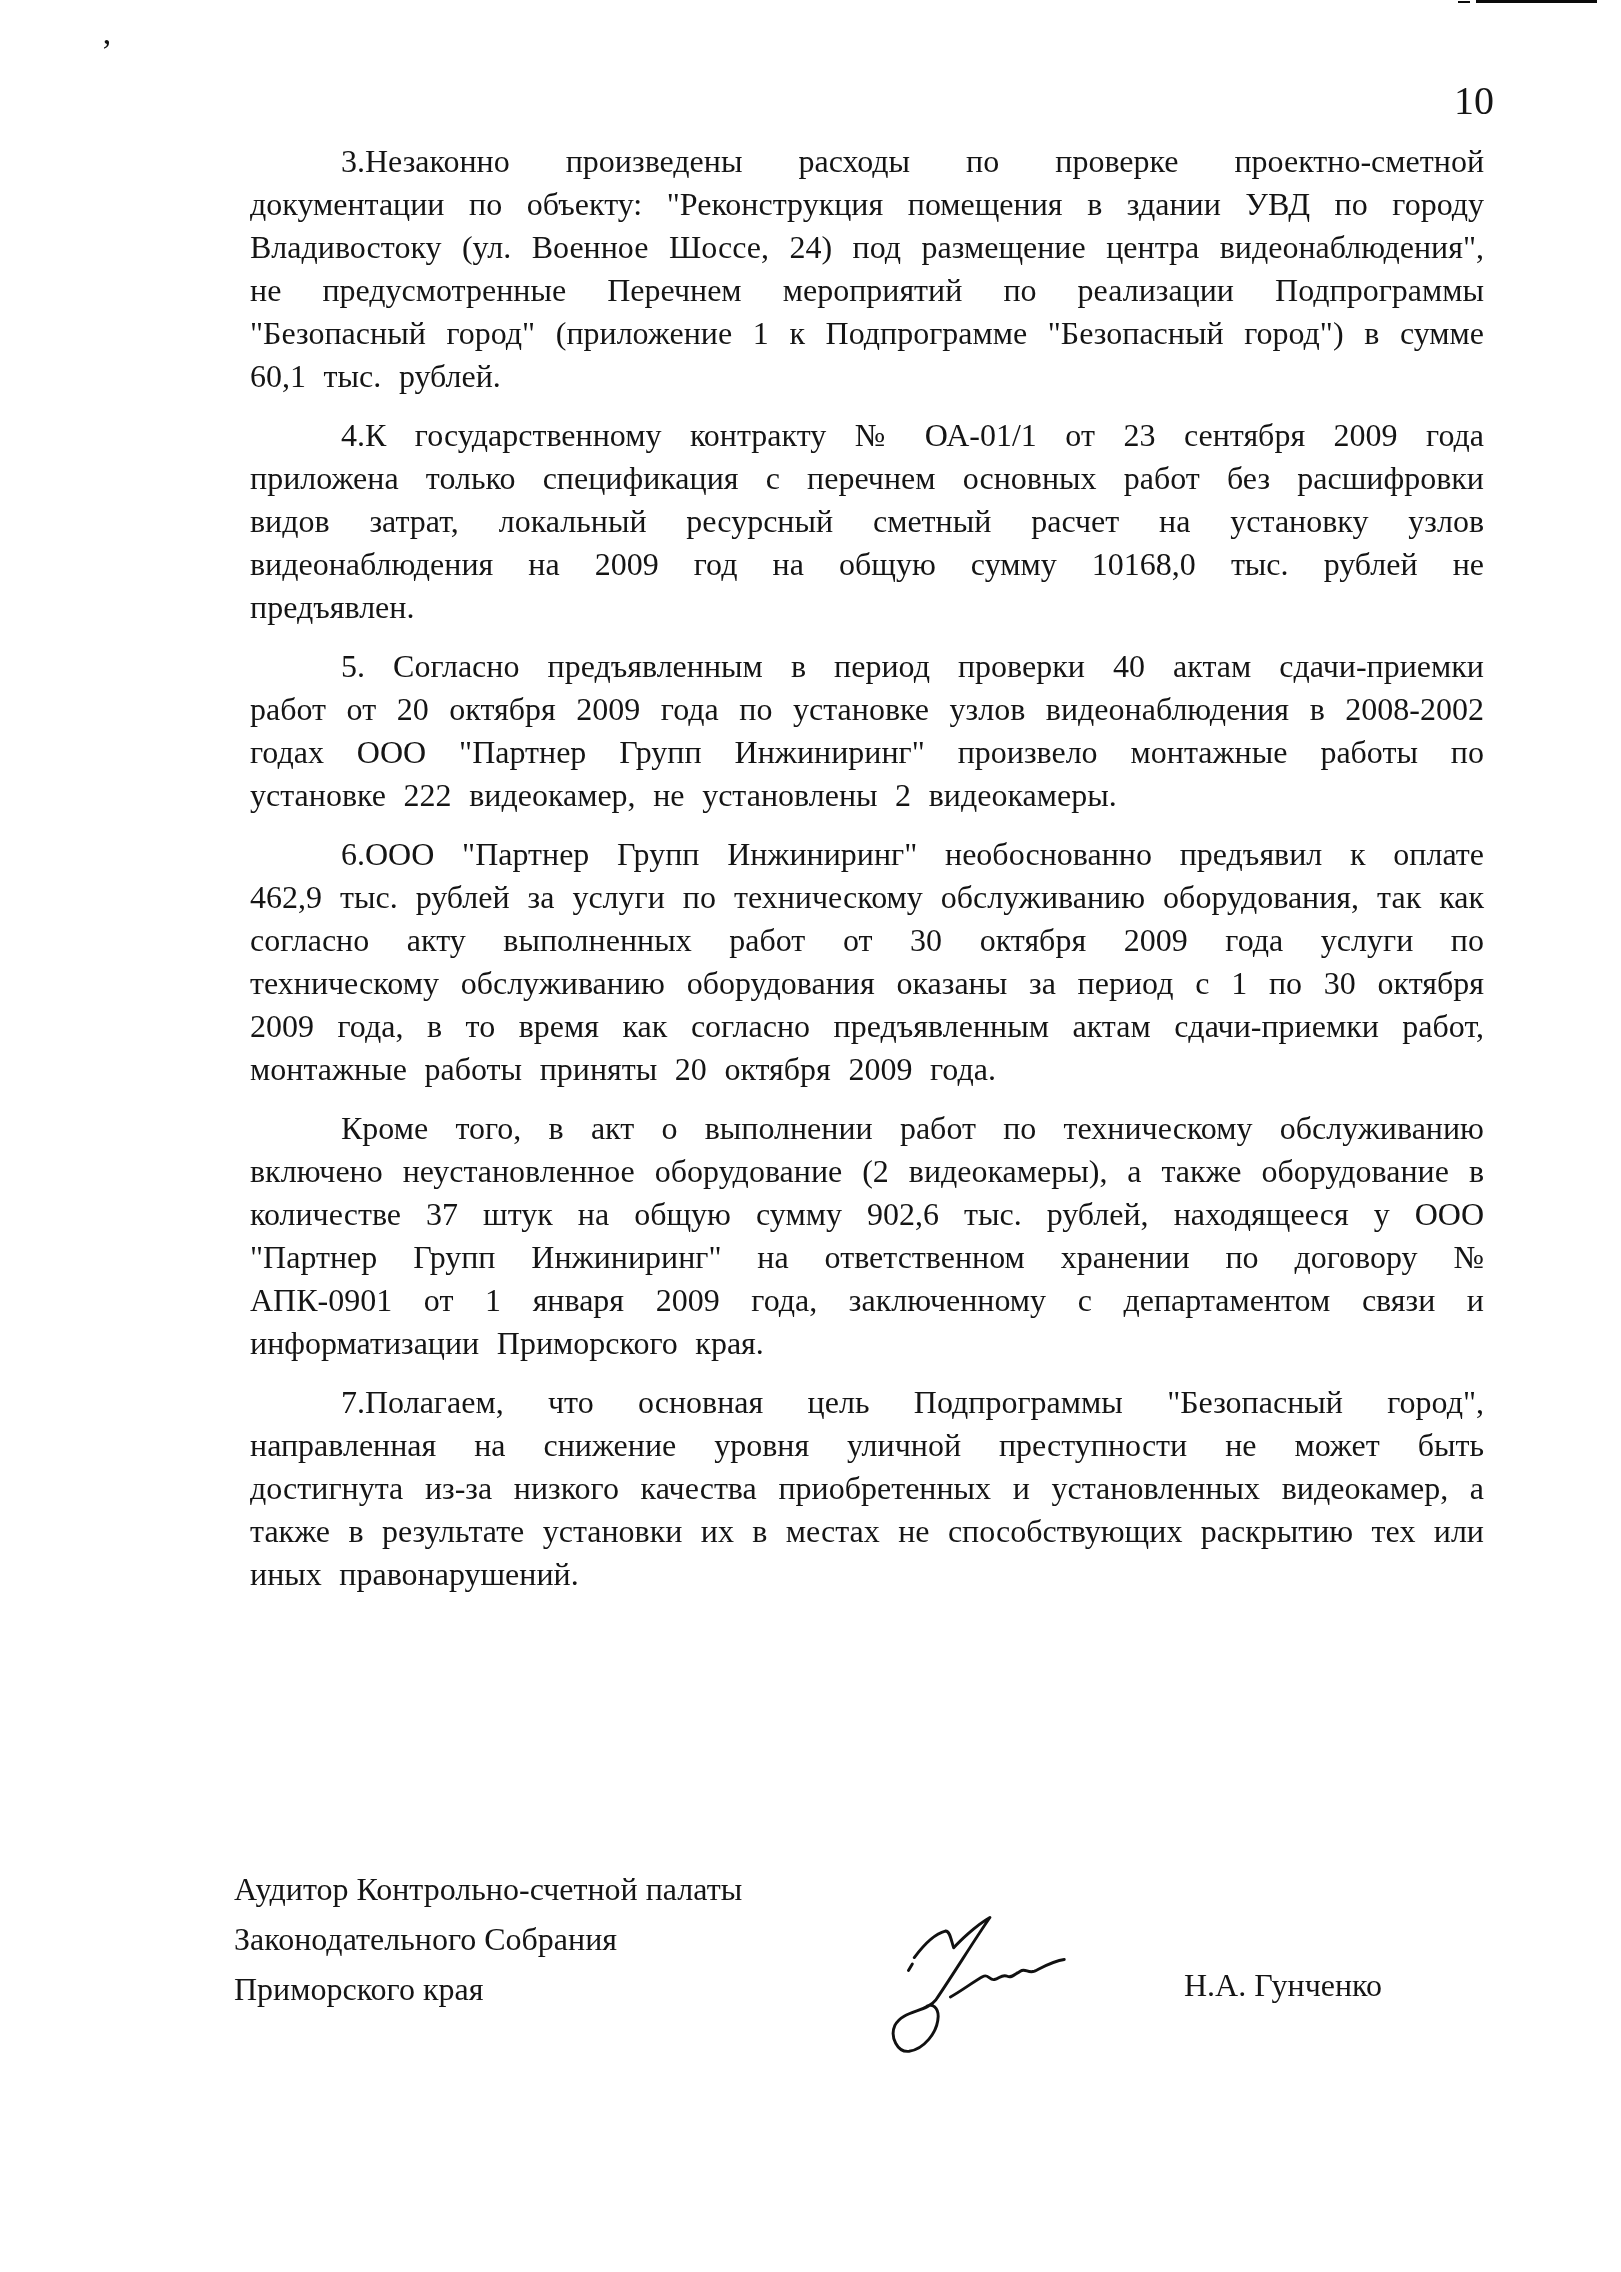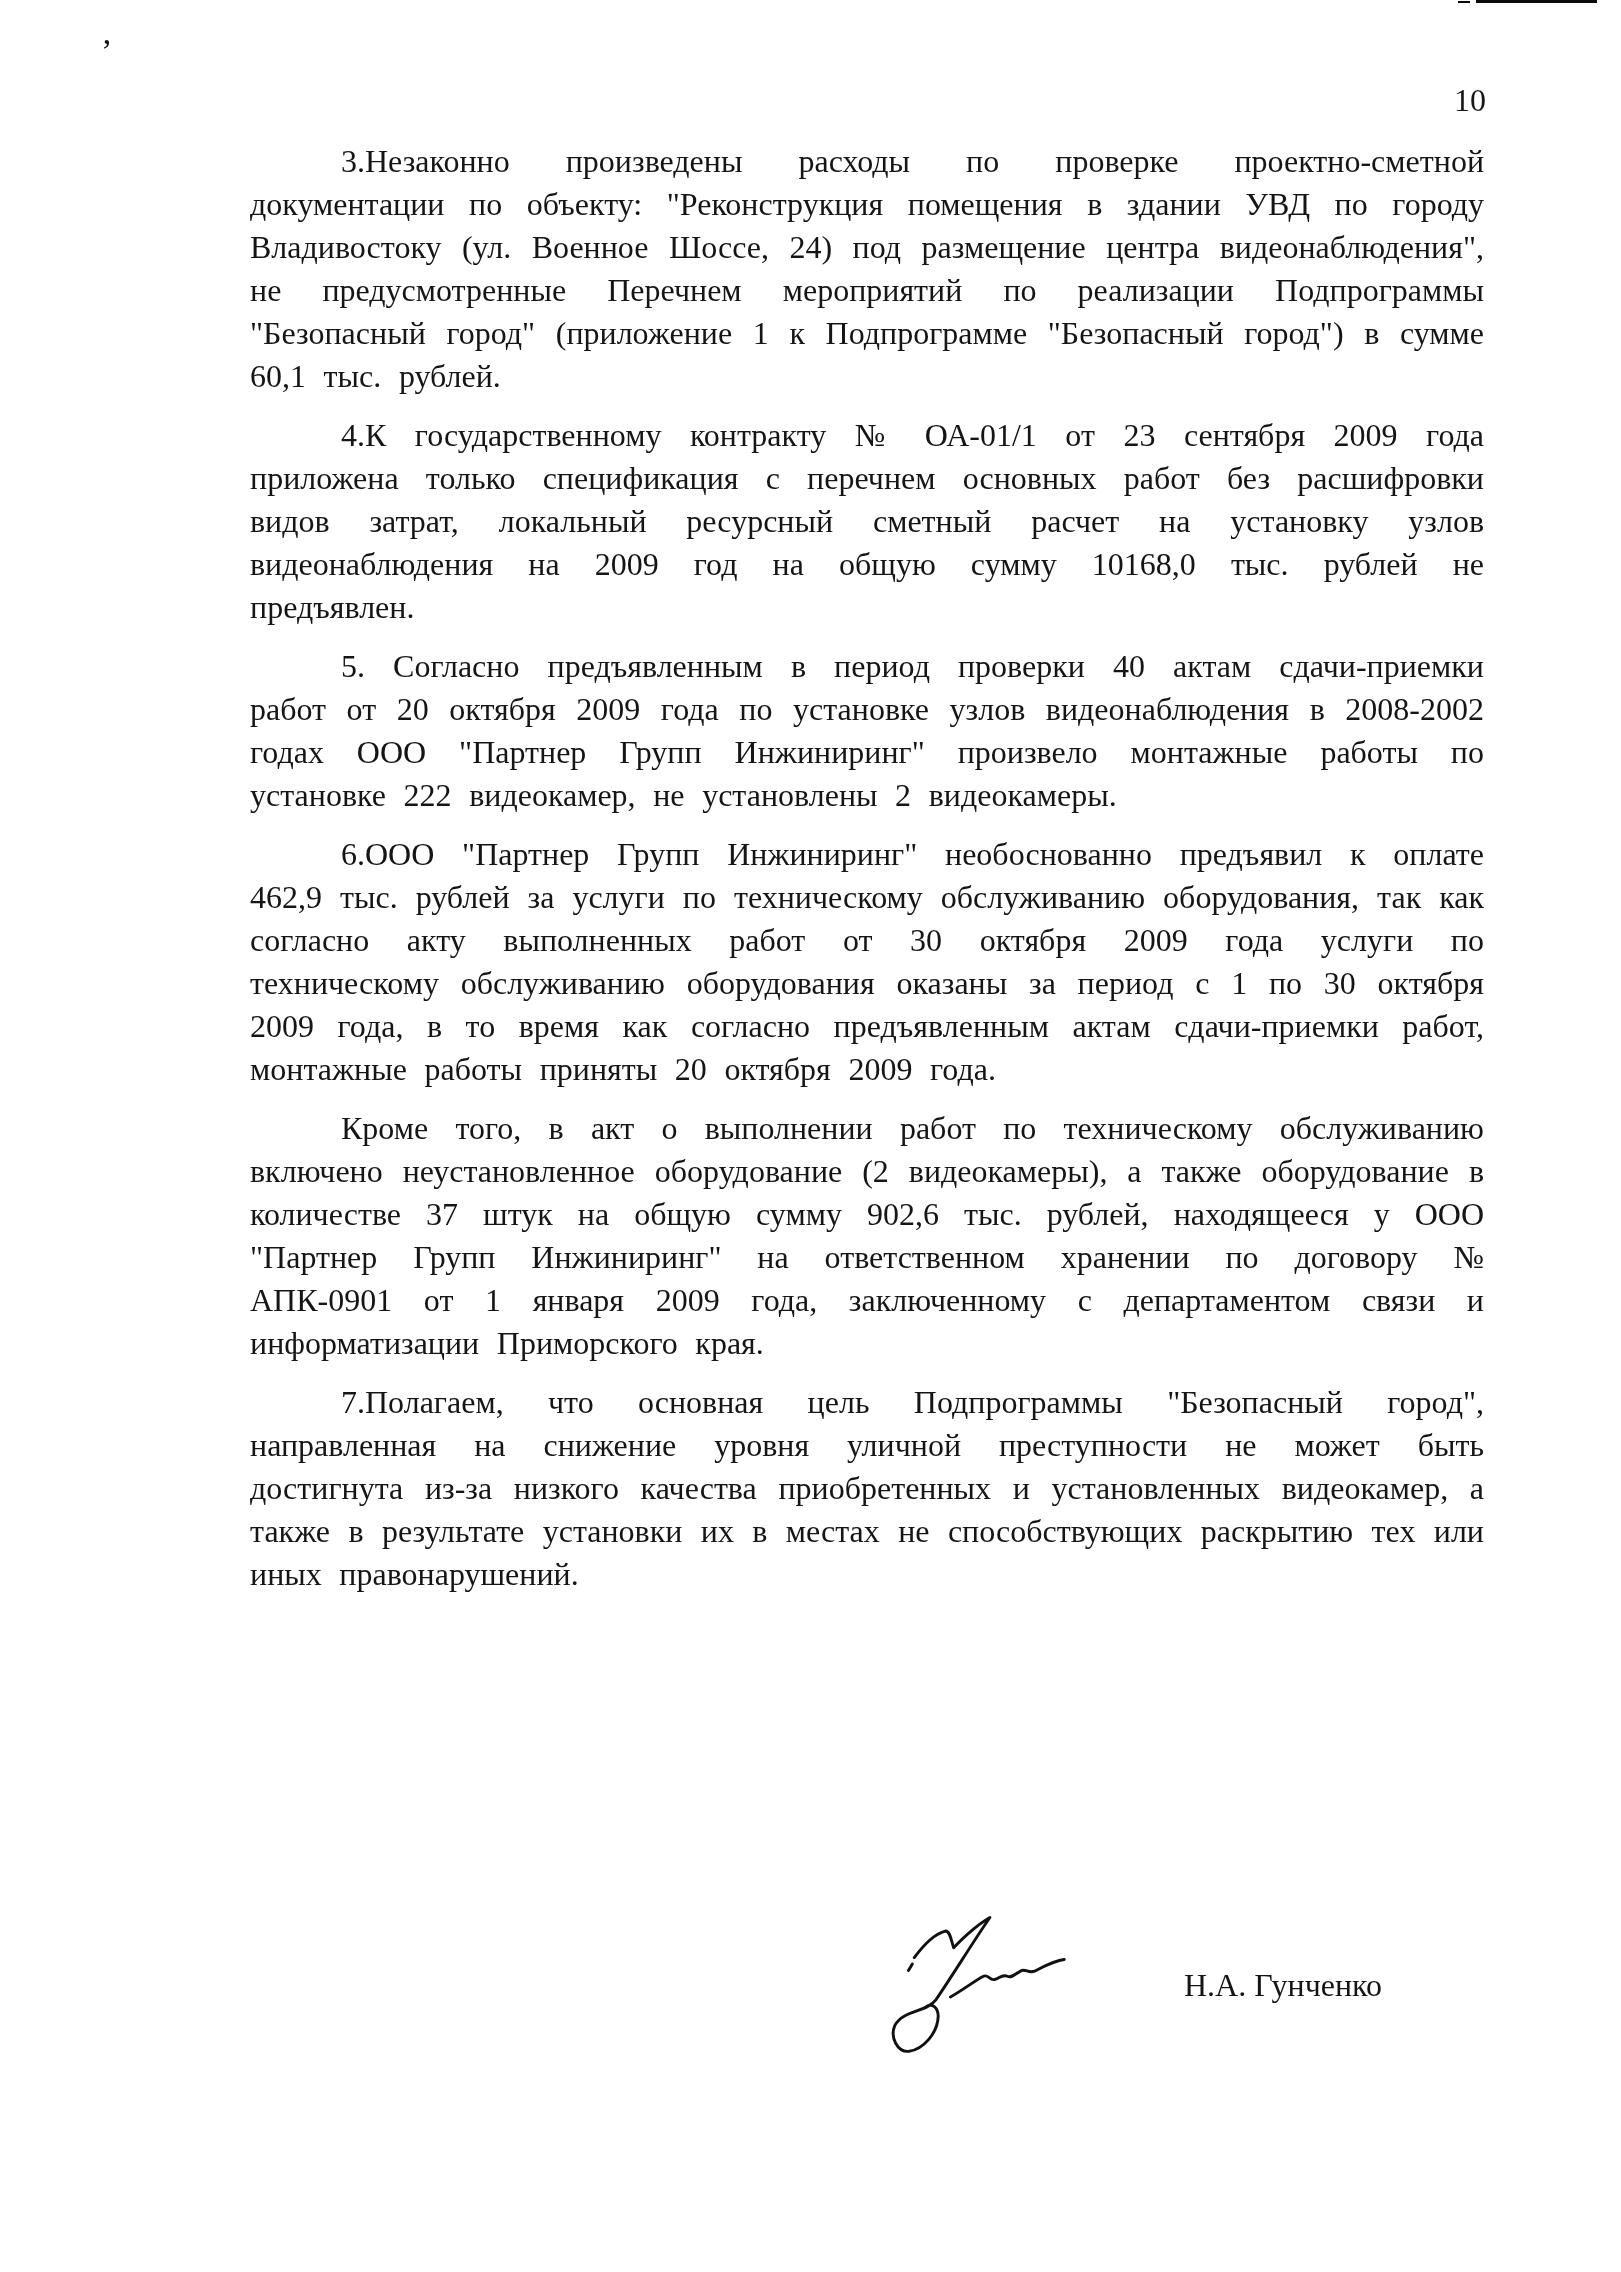--- a/index.html
+++ b/index.html
@@ -40,21 +40,21 @@
     left: 101px;
     top: 34px;
     font-size: 34px;
     line-height: 34px;
     color: #111;
   }
   .page-number {
     position: absolute;
     left: 1454px;
     top: 83px;
-    font-size: 32px;
+    font-size: 40px;
     line-height: 35px;
     color: #161616;
   }
   .content {
     position: absolute;
     left: 234px;
     top: 124px;
     width: 1266px;
   }
   .content p {
@@ -103,20 +103,25 @@
 
   <div class="content">
     <p>3.Незаконно произведены расходы по проверке проектно-сметной документации по объекту: "Реконструкция помещения в здании УВД по городу Владивостоку (ул. Военное Шоссе, 24) под размещение центра видеонаблюдения", не предусмотренные Перечнем мероприятий по реализации Подпрограммы "Безопасный город"  (приложение 1 к Подпрограмме "Безопасный город") в сумме 60,1 тыс. рублей.</p>
     <p>4.К государственному контракту № ОА-01/1 от 23 сентября 2009 года приложена только спецификация с перечнем основных работ без расшифровки видов затрат, локальный ресурсный сметный расчет на установку узлов видеонаблюдения на 2009 год на общую сумму 10168,0 тыс. рублей не предъявлен.</p>
     <p>5. Согласно предъявленным в период проверки 40 актам сдачи-приемки работ от 20 октября 2009 года по установке узлов видеонаблюдения в 2008-2002 годах ООО "Партнер Групп Инжиниринг" произвело монтажные работы по установке 222 видеокамер, не установлены 2 видеокамеры.</p>
     <p>6.ООО "Партнер Групп Инжиниринг" необоснованно предъявил к оплате 462,9 тыс. рублей за услуги по техническому обслуживанию оборудования, так как согласно акту выполненных работ от 30 октября 2009 года услуги по техническому обслуживанию оборудования оказаны за период с 1 по 30 октября 2009 года, в то время как согласно предъявленным актам сдачи-приемки работ, монтажные работы приняты 20 октября 2009 года.</p>
     <p>Кроме того, в акт о выполнении работ по техническому обслуживанию включено неустановленное оборудование (2 видеокамеры), а также оборудование в количестве 37 штук на общую сумму 902,6 тыс. рублей, находящееся у ООО "Партнер Групп Инжиниринг" на  ответственном хранении по договору № АПК-0901 от 1 января 2009 года, заключенному с департаментом связи и информатизации Приморского края.</p>
     <p>7.Полагаем, что основная цель Подпрограммы "Безопасный город", направленная на снижение уровня уличной преступности не может быть достигнута из-за низкого качества приобретенных и установленных видеокамер, а также в результате установки их в местах не способствующих раскрытию тех или иных правонарушений.</p>
   </div>
 
+  <div class="sig-titles">
+    <div>Аудитор Контрольно-счетной палаты</div>
+    <div>Законодательного Собрания</div>
+    <div>Приморского края</div>
+  </div>
 
   <svg class="signature-svg" width="181" height="144" viewBox="0 0 280 222" aria-hidden="true">
     <g fill="none" stroke="#111111" stroke-width="4.5" stroke-linecap="round" stroke-linejoin="round">
       <path d="M 33 77 L 27 87"></path>
       <path d="M 36 67
                C 50 48, 68 30, 84 26
                C 91 25, 93 40, 97 52
                C 104 44, 130 18, 153 5
                C 130 38, 95 95, 69 133
                C 55 152, 18 148, 6 172

